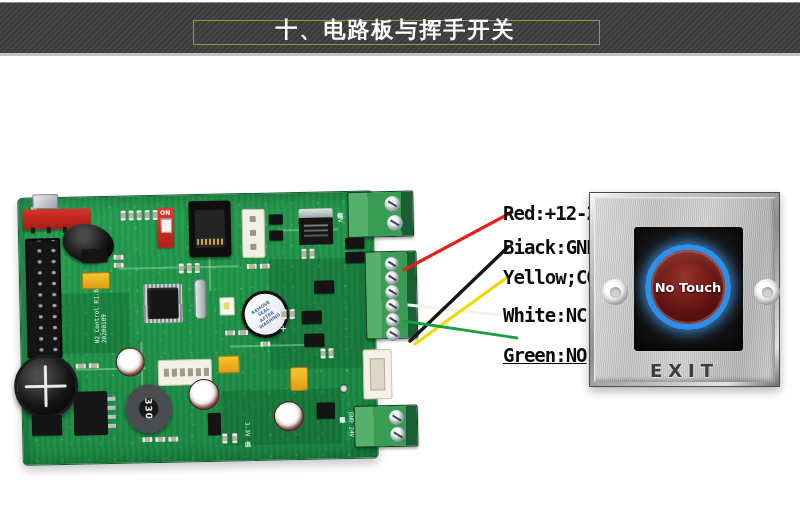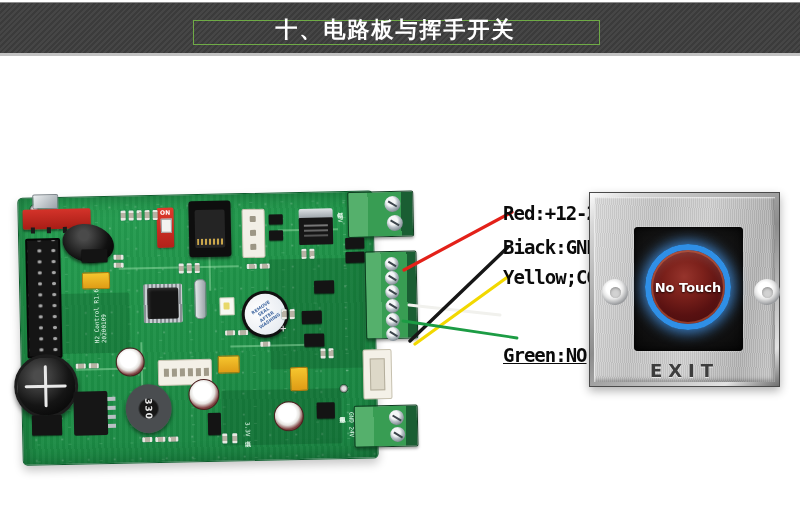--- a/index.html
+++ b/index.html
@@ -276,20 +276,21 @@
     <line class="wire-white" x1="409" y1="305" x2="500" y2="315" stroke-width="3" stroke-linecap="round"></line>
     <line class="wire-red" x1="404" y1="270" x2="512" y2="212" stroke-width="3.2" stroke-linecap="round"></line>
     <line class="wire-black" x1="410" y1="341" x2="508" y2="247" stroke-width="3.4" stroke-linecap="round"></line>
     <line class="wire-yellow" x1="415" y1="344" x2="509" y2="276" stroke-width="3.2" stroke-linecap="round"></line>
     <line class="wire-green" x1="403" y1="321" x2="517" y2="338" stroke-width="2.8" stroke-linecap="round"></line>
   </svg>
 
   <div class="wlabel" style="top:202px;">Red:+12-24V</div>
   <div class="wlabel" style="top:236px;">Biack:GND</div>
   <div class="wlabel" style="top:266px;">Yellow;COM</div>
+  <div class="wlabel" style="top:304px;">White:NC</div>
   <div class="wlabel" style="top:344px;text-decoration:underline;">Green:NO</div>
 
   <div class="plate">
     <div class="brush"></div>
     <div class="window">
       <div class="nbtn">
         <span>No Touch</span>
       </div>
     </div>
     <div class="screw" style="left:12px;top:86px;">

